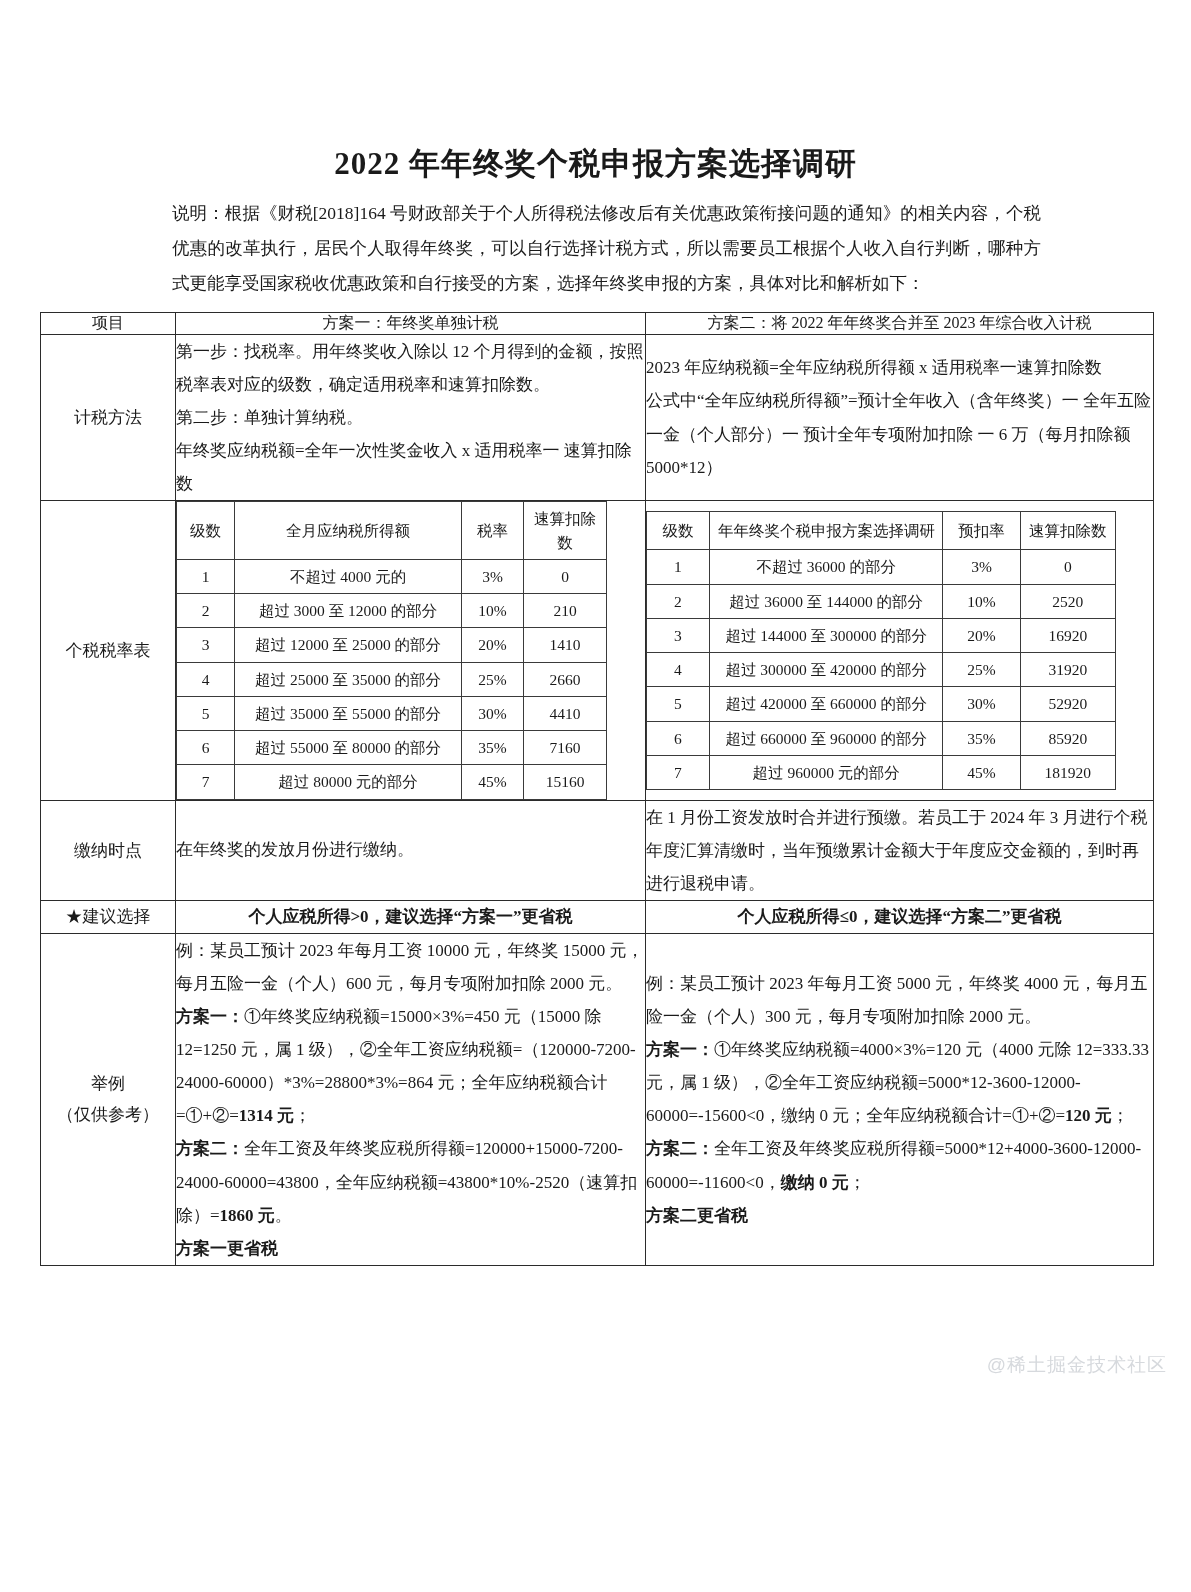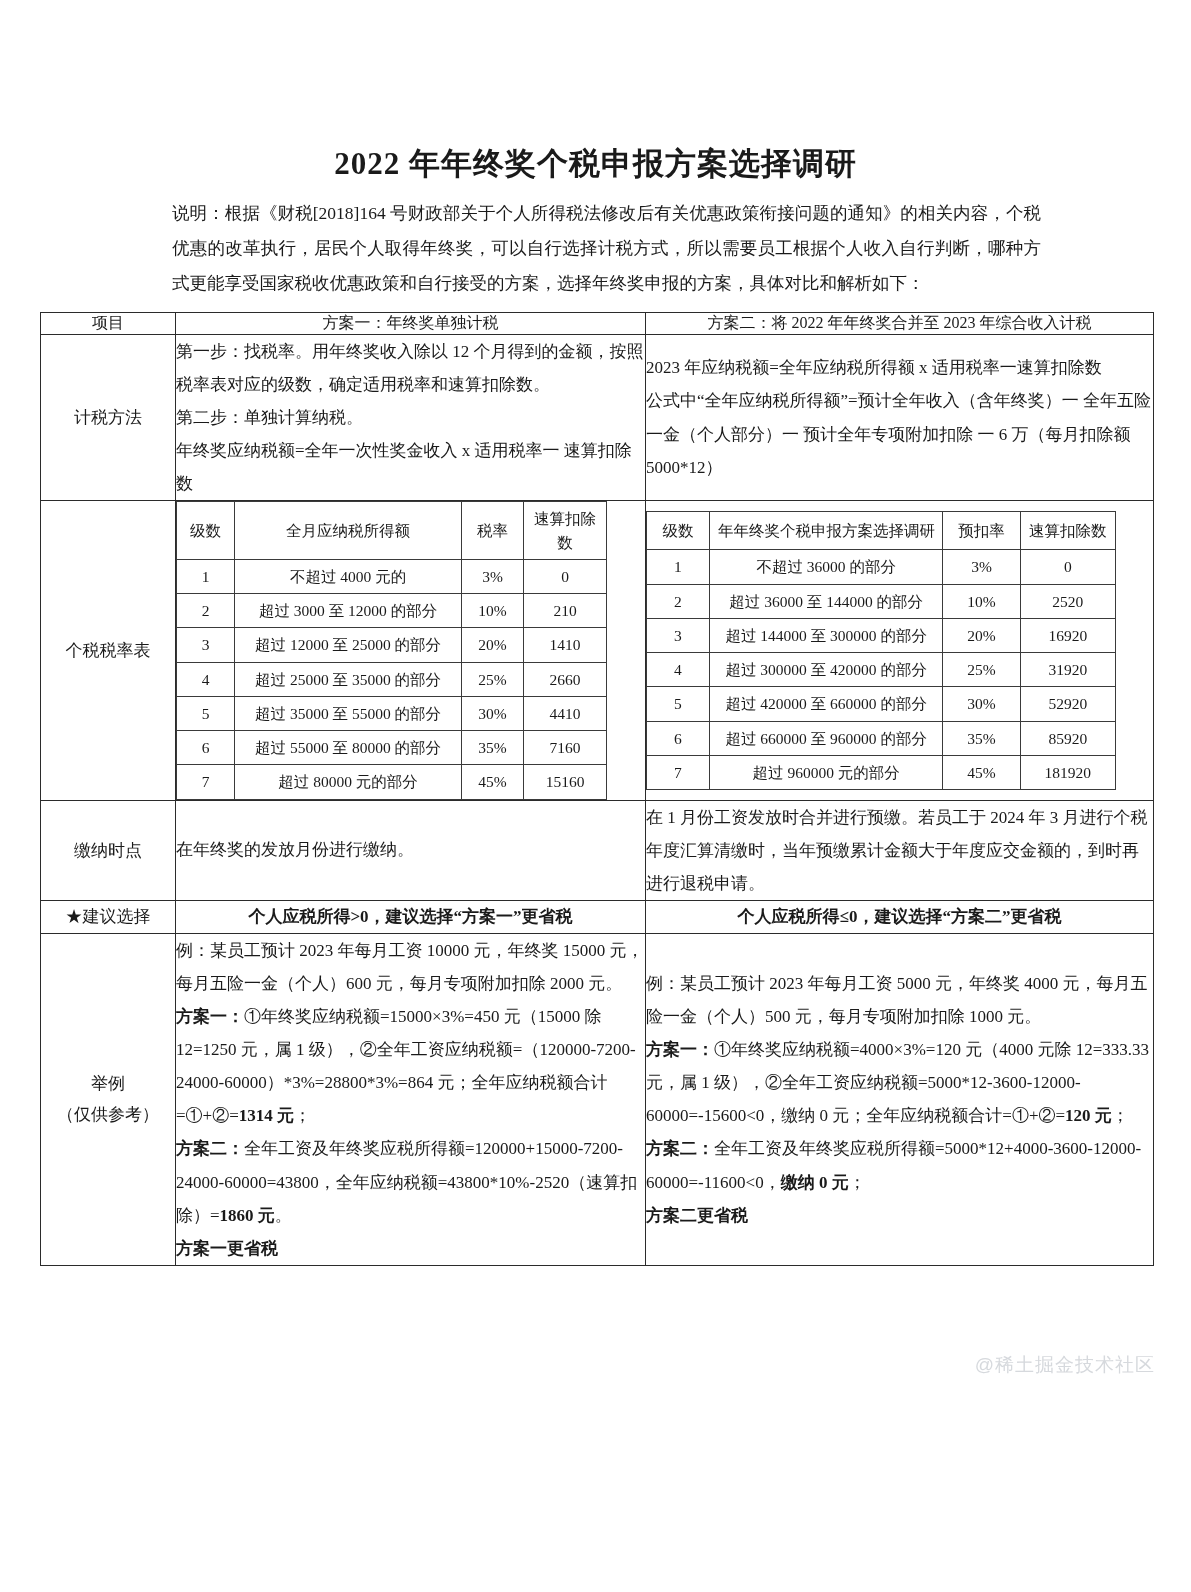--- a/index.html
+++ b/index.html
@@ -141,21 +141,21 @@
     font-size: 17px;
     line-height: 1.95;
     text-align: left;
   }
   .example p { margin: 0; }
   .example b, .example strong { font-weight: bold; }
 
   
   .watermark {
     position: absolute;
-    right: 36px;
+    right: 24px;
     bottom: 34px;
     font-size: 19px;
     color: #d6d9dd;
     letter-spacing: 1px;
     font-family: "Liberation Sans", "DejaVu Sans", sans-serif;
     user-select: none;
   }
 </style>
 </head>
 <body>
@@ -335,21 +335,21 @@
           <div>举例</div>
           <div>（仅供参考）</div>
         </td>
         <td class="example">
             <p>例：某员工预计 2023 年每月工资 10000 元，年终奖 15000 元，每月五险一金（个人）600 元，每月专项附加扣除 2000 元。</p>
             <p><b>方案一：</b>①年终奖应纳税额=15000×3%=450 元（15000 除 12=1250 元，属 1 级），②全年工资应纳税额=（120000-7200-24000-60000）*3%=28800*3%=864 元；全年应纳税额合计=①+②=<b>1314 元</b>；</p>
             <p><b>方案二：</b>全年工资及年终奖应税所得额=120000+15000-7200-24000-60000=43800，全年应纳税额=43800*10%-2520（速算扣除）=<b>1860 元</b>。</p>
             <p><b>方案一更省税</b></p>
           </td>
         <td class="example">
-            <p>例：某员工预计 2023 年每月工资 5000 元，年终奖 4000 元，每月五险一金（个人）500 元，每月专项附加扣除 1000 元。</p>
+            <p>例：某员工预计 2023 年每月工资 5000 元，年终奖 4000 元，每月五险一金（个人）300 元，每月专项附加扣除 2000 元。</p>
             <p><b>方案一：</b>①年终奖应纳税额=4000×3%=120 元（4000 元除 12=333.33 元，属 1 级），②全年工资应纳税额=5000*12-3600-12000-60000=-15600&lt;0，缴纳 0 元；全年应纳税额合计=①+②=<b>120 元</b>；</p>
             <p><b>方案二：</b>全年工资及年终奖应税所得额=5000*12+4000-3600-12000-60000=-11600&lt;0，<b>缴纳 0 元</b>；</p>
             <p><b>方案二更省税</b></p>
           </td>
       </tr>
     </tbody>
   </table>
 
   <div class="watermark">@稀土掘金技术社区</div>
 </div>

